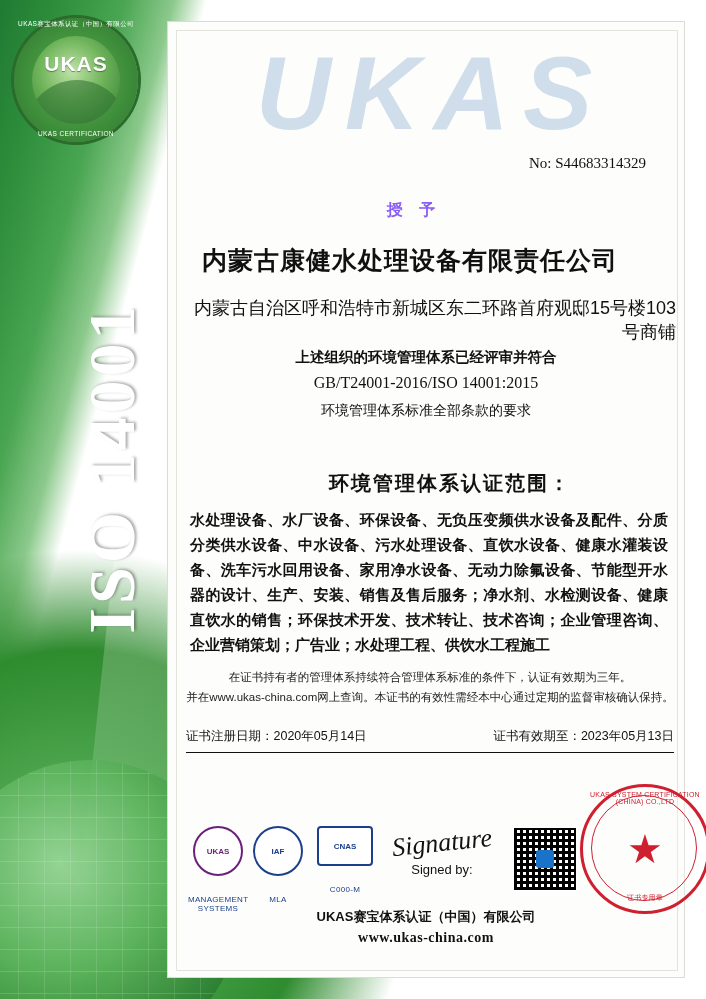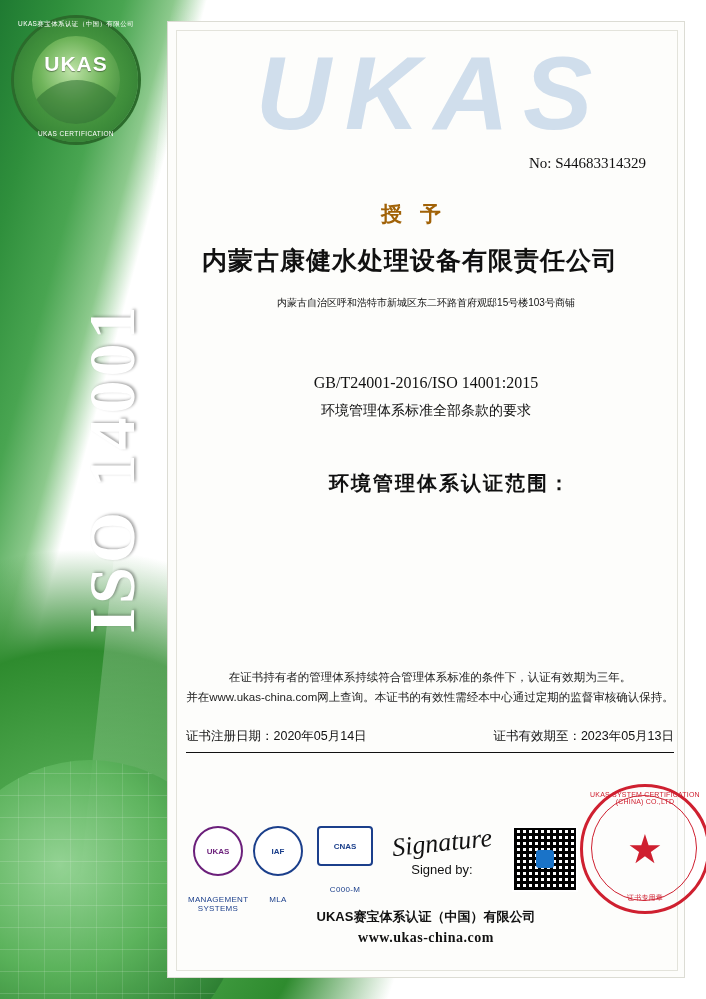--- a/index.html
+++ b/index.html
@@ -105,30 +105,30 @@
     font-family:"DejaVu Sans", sans-serif;
     font-size:33px;font-weight:bold;color:#111;letter-spacing:2px;
   }
   .cert-no{
     position:absolute;left:176px;top:155px;width:470px;text-align:right;
     font-family:"Liberation Serif", serif;
     font-size:15px;color:#111;
   }
   .granted{
     position:absolute;left:176px;top:200px;width:476px;text-align:center;
-    font-size:21px;font-weight:bold;color:#a16207;letter-spacing:6px;
+    font-size:16px;font-weight:bold;color:#8b5cf6;letter-spacing:6px;
   }
   .company{
     position:absolute;left:176px;top:244px;width:468px;text-align:center;
     font-family:"DejaVu Sans", sans-serif;
     font-size:25px;font-weight:bold;color:#111;letter-spacing:1px;
   }
   .address{
-    position:absolute;left:176px;top:296px;width:500px;text-align:center;
-    font-size:10px;color:#111;
+    position:absolute;left:176px;top:296px;width:500px;text-align:right;
+    font-size:18px;color:#111;
   }
   .stmt{
     position:absolute;left:176px;width:500px;text-align:center;color:#111;
   }
   .stmt1{top:348px;font-size:14.5px;font-weight:bold;}
   .stmt2{top:374px;font-size:16px;font-family:"Liberation Serif", serif;}
   .stmt3{top:402px;font-size:14px;}
   .scope-title{
     position:absolute;left:176px;top:470px;width:548px;text-align:center;
     font-family:"DejaVu Sans", sans-serif;
@@ -241,24 +241,26 @@
   <div class="panel"></div>
   <div class="panel-inner-border"></div>
 
   <div class="watermark">UKAS</div>
 
   <div class="cert-no">No: S44683314329</div>
   <div class="granted">授 予</div>
   <div class="company">内蒙古康健水处理设备有限责任公司</div>
   <div class="address">内蒙古自治区呼和浩特市新城区东二环路首府观邸15号楼103号商铺</div>
 
+  <div class="stmt stmt1">上述组织的环境管理体系已经评审并符合</div>
   <div class="stmt stmt2">GB/T24001-2016/ISO 14001:2015</div>
   <div class="stmt stmt3">环境管理体系标准全部条款的要求</div>
 
   <div class="scope-title">环境管理体系认证范围：</div>
+  <div class="scope-body">水处理设备、水厂设备、环保设备、无负压变频供水设备及配件、分质分类供水设备、中水设备、污水处理设备、直饮水设备、健康水灌装设备、洗车污水回用设备、家用净水设备、无动力除氟设备、节能型开水器的设计、生产、安装、销售及售后服务；净水剂、水检测设备、健康直饮水的销售；环保技术开发、技术转让、技术咨询；企业管理咨询、企业营销策划；广告业；水处理工程、供饮水工程施工</div>
 
   <div class="note note2">并在www.ukas-china.com网上查询。本证书的有效性需经本中心通过定期的监督审核确认保持。</div>
   <div class="note note1">在证书持有者的管理体系持续符合管理体系标准的条件下，认证有效期为三年。</div>
 
   <div class="dates">
     <span>证书注册日期：2020年05月14日</span>
     <span>证书有效期至：2023年05月13日</span>
   </div>
   <div class="underline"></div>
 

